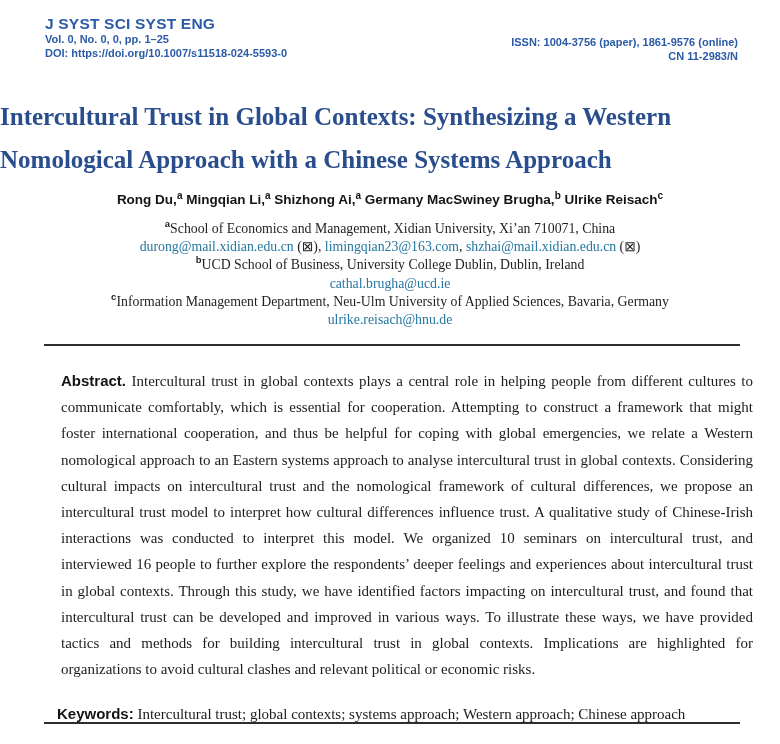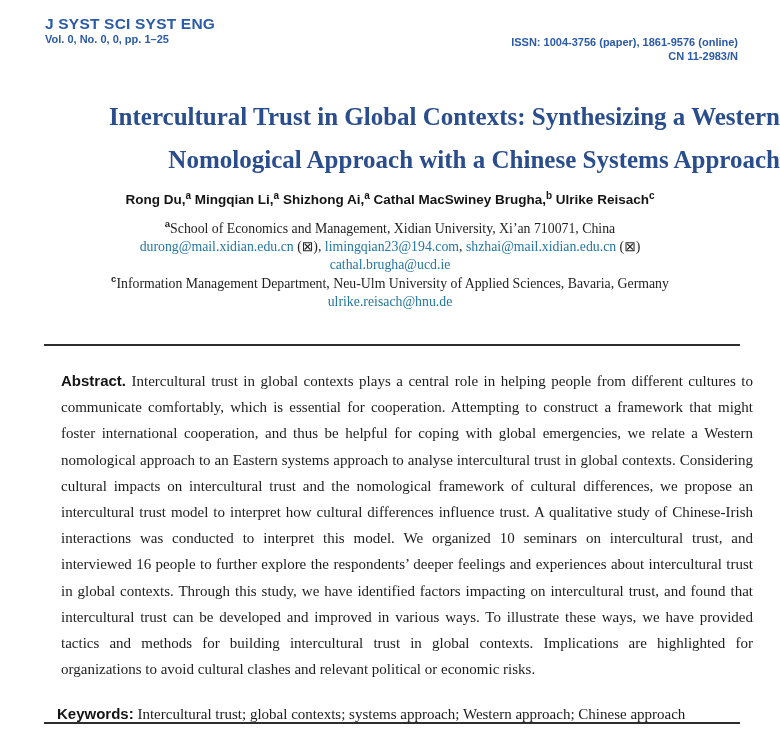--- a/index.html
+++ b/index.html
@@ -32,21 +32,21 @@
   }
   .jright {
     position: absolute; top: 22px; right: 0;
     text-align: right;
   }
 
   
   .paper-title {
     position: absolute; top: 95px; left: 0; width: 780px;
     margin: 0;
-    text-align: right;
+    text-align: left;
     font-family: "Liberation Serif", serif;
     font-weight: bold;
     font-size: 25px;
     line-height: 43px;
     color: #2a4d8d;
   }
 
   
   .authors {
     position: absolute; top: 192px; left: 0; width: 780px;
@@ -103,38 +103,40 @@
   }
 </style>
 </head>
 <body>
 
 <div class="page">
 
   <div class="jheader">
     <div class="journal-name">J SYST SCI SYST ENG</div>
     <div class="jmeta">Vol. 0, No. 0,  0, pp. 1–25</div>
+    <div class="jmeta">DOI: https://doi.org/10.1007/s11518-024-5593-0</div>
     <div class="jright">
       <div class="jmeta">ISSN: 1004-3756 (paper), 1861-9576 (online)</div>
       <div class="jmeta">CN 11-2983/N</div>
     </div>
   </div>
 
   <h1 class="paper-title">
     <div>Intercultural Trust in Global Contexts: Synthesizing a Western</div>
     <div>Nomological Approach with a Chinese Systems Approach</div>
   </h1>
 
   <div class="authors">
-    <span>Rong Du,</span><sup>a</sup><span> Mingqian Li,</span><sup>a</sup><span> Shizhong Ai,</span><sup>a</sup><span> Cathal MacSwiney Brugha,</span><sup>b</sup><span> Ulrike Reisach</span><sup>c</sup>
+    <span>Rong Du,</span><sup>a</sup><span> Mingqian Li,</span><sup>a</sup><span> Shizhong Ai,</span><sup>a</sup><span> Germany MacSwiney Brugha,</span><sup>b</sup><span> Ulrike Reisach</span><sup>c</sup>
   </div>
 
   <div class="affils">
     <div><sup>a</sup><span>School of Economics and Management, Xidian University, Xi’an 710071, China</span></div>
-    <div><span class="email">durong@mail.xidian.edu.cn</span><span class="mark"> (⊠), </span><span class="email">limingqian23@194.com</span><span class="mark">, </span><span class="email">shzhai@mail.xidian.edu.cn</span><span class="mark"> (⊠)</span></div>
+    <div><span class="email">durong@mail.xidian.edu.cn</span><span class="mark"> (⊠), </span><span class="email">limingqian23@163.com</span><span class="mark">, </span><span class="email">shzhai@mail.xidian.edu.cn</span><span class="mark"> (⊠)</span></div>
+    <div><sup>b</sup><span>UCD School of Business, University College Dublin, Dublin, Ireland</span></div>
     <div><span class="email">cathal.brugha@ucd.ie</span></div>
     <div><sup>c</sup><span>Information Management Department, Neu-Ulm University of Applied Sciences, Bavaria, Germany</span></div>
     <div><span class="email">ulrike.reisach@hnu.de</span></div>
   </div>
 
   <div class="rule rule-top"></div>
 
   <p class="abstract"><span class="blabel">Abstract.</span><span> Intercultural trust in global contexts plays a central role in helping people from different cultures to communicate comfortably, which is essential for cooperation. Attempting to construct a framework that might foster international cooperation, and thus be helpful for coping with global emergencies, we relate a Western nomological approach to an Eastern systems approach to analyse intercultural trust in global contexts. Considering cultural impacts on intercultural trust and the nomological framework of cultural differences, we propose an intercultural trust model to interpret how cultural differences influence trust. A qualitative study of Chinese-Irish interactions was conducted to interpret this model. We organized 10 seminars on intercultural trust, and interviewed 16 people to further explore the respondents’ deeper feelings and experiences about intercultural trust in global contexts. Through this study, we have identified factors impacting on intercultural trust, and found that intercultural trust can be developed and improved in various ways. To illustrate these ways, we have provided tactics and methods for building intercultural trust in global contexts. Implications are highlighted for organizations to avoid cultural clashes and relevant political or economic risks.</span></p>
 
   <p class="keywords"><span class="blabel">Keywords:</span><span> Intercultural trust; global contexts; systems approach; Western approach; Chinese approach</span></p>

